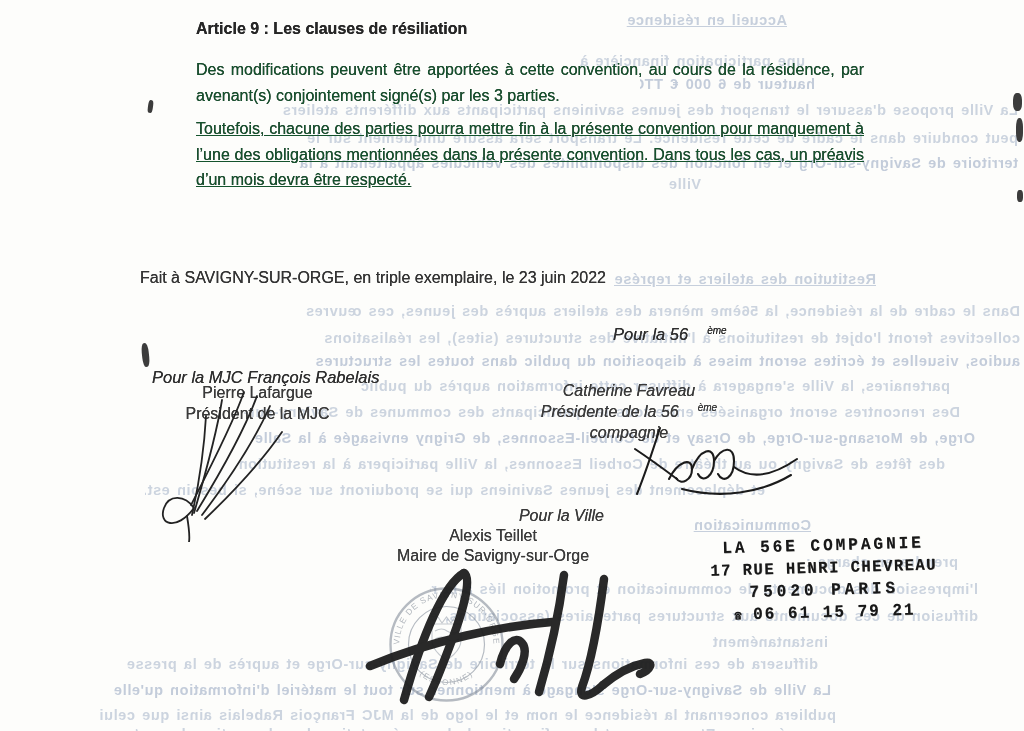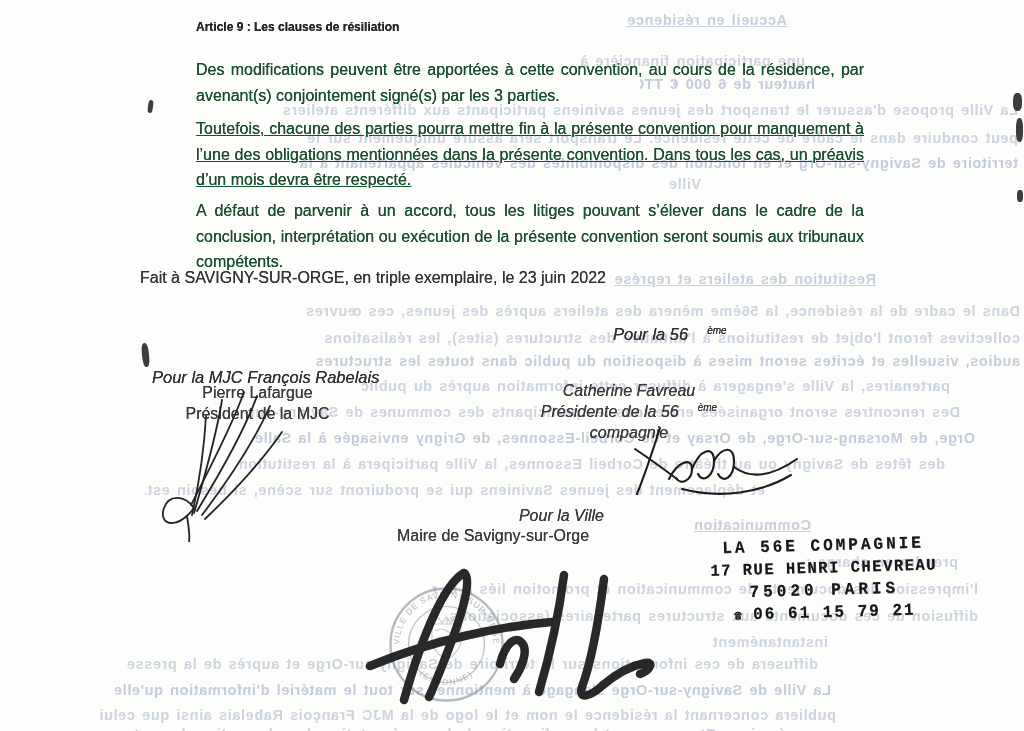--- a/index.html
+++ b/index.html
@@ -1,20 +1,20 @@
 <!DOCTYPE html>
 <html><head>
 <meta charset="utf-8">
 <style>
   html,body{margin:0;padding:0;width:1024px;height:731px;overflow:hidden;}
   body{background:#fcfcfa;font-family:"Liberation Sans",sans-serif;}
   .page{position:relative;width:1024px;height:731px;background:#fdfdfb;}
 
   
-  .doc-title{position:absolute;left:196px;top:20px;font-size:12px;font-weight:700;color:#262626;
+  .doc-title{position:absolute;left:196px;top:20px;font-size:16px;font-weight:700;color:#262626;
     text-shadow:0 0 .3px #262626;z-index:5;}
   .para{position:absolute;left:196px;width:668px;text-align:justify;font-size:16px;line-height:25.5px;
     color:#14532d;text-shadow:0 0 .3px #2b2b2b;z-index:5;}
   .closing{position:absolute;left:140px;top:269px;font-size:16px;color:#333;text-shadow:0 0 .3px #333;z-index:5;}
 
   .for-line{position:absolute;font-size:16.5px;font-style:italic;color:#2e2e2e;z-index:5;text-shadow:0 0 .3px #2e2e2e;}
   .sig-block{position:absolute;text-align:center;font-size:16px;line-height:21px;color:#3a3a3a;z-index:5;
     text-shadow:0 0 .3px #3a3a3a;}
   sup{font-size:10px;vertical-align:super;line-height:0;padding-left:19px;}
 
@@ -71,41 +71,41 @@
   <div class="ghost" style="left:430px;top:608px;width:548px;">diffusion de ces documents aux structures partenaires (associations, établissements</div>
   <div class="ghost" style="left:700px;top:634px;width:128px;">instantanément</div>
   <div class="ghost" style="left:118px;top:656px;width:700px;">diffusera de ces informations sur le territoire de Savigny-sur-Orge et auprès de la presse</div>
   <div class="ghost d" style="left:105px;top:682px;width:726px;">La Ville de Savigny-sur-Orge s'engage à mentionner sur tout le matériel d'information qu'elle</div>
   <div class="ghost" style="left:100px;top:707px;width:736px;">publiera concernant la résidence le nom et le logo de la MJC François Rabelais ainsi que celui</div>
   <div class="ghost" style="left:100px;top:726px;width:700px;">mémoires. Et, concernant la confirmation de la représentation dans la gestion des autres</div>
 
   <div class="doc-title">Article 9 : Les clauses de résiliation</div>
   <div class="para" style="top:57px;">Des modifications peuvent être apportées à cette convention, au cours de la résidence, par avenant(s) conjointement signé(s) par les 3 parties.</div>
   <div class="para" style="top:116px;text-decoration:underline;">Toutefois, chacune des parties pourra mettre fin à la présente convention pour manquement à l’une des obligations mentionnées dans la présente convention. Dans tous les cas, un préavis d’un mois devra être respecté.</div>
-  <div class="para" style="top:198px;">A défaut de parvenir à un accord, tous les litiges pouvant s’élever dans le cadre de la conclusion, interprétation ou exécution de la présente convention seront soumis aux tribunaux compétents.</div>
 
   <div class="closing">Fait à SAVIGNY-SUR-ORGE, en triple exemplaire, le 23 juin 2022</div>
 
   <div class="for-line" style="left:152px;top:329px;margin-top:39px;">Pour la MJC François Rabelais</div>
   <div class="for-line" style="left:613px;top:325px;">
     <span>Pour la 56</span><sup>ème</sup>
   </div>
 
   <div class="sig-block" style="left:150px;top:382px;width:215px;">
     <div>Pierre Lafargue</div>
     <div>Président de la MJC</div>
   </div>
   <div class="sig-block" style="left:500px;top:380px;width:258px;font-style:italic;">
     <div>Catherine Favreau</div>
     <div>
       <span>Présidente de la 56</span><sup>ème</sup><span> compagnie</span>
     </div>
   </div>
   <div class="sig-block" style="left:382px;top:506px;width:222px;line-height:20px;">
     <div style="font-style:italic;text-align:right;">Pour la Ville</div>
+    <div>Alexis Teillet</div>
     <div>Maire de Savigny-sur-Orge</div>
   </div>
 
   <svg class="sig" style="left:156px;top:390px;" width="152" height="152" viewBox="0 0 152 152">
     <g stroke="#232323" stroke-width="1.8">
       <path d="M88,2 C76,36 52,82 35,115"></path>
       <path d="M101,6 C88,42 60,90 41,121"></path>
       <path d="M114,16 C98,52 68,96 46,125"></path>
       <path d="M66,10 C60,48 47,92 38,123"></path>
       <path d="M50,26 C48,62 42,98 36,125"></path>

